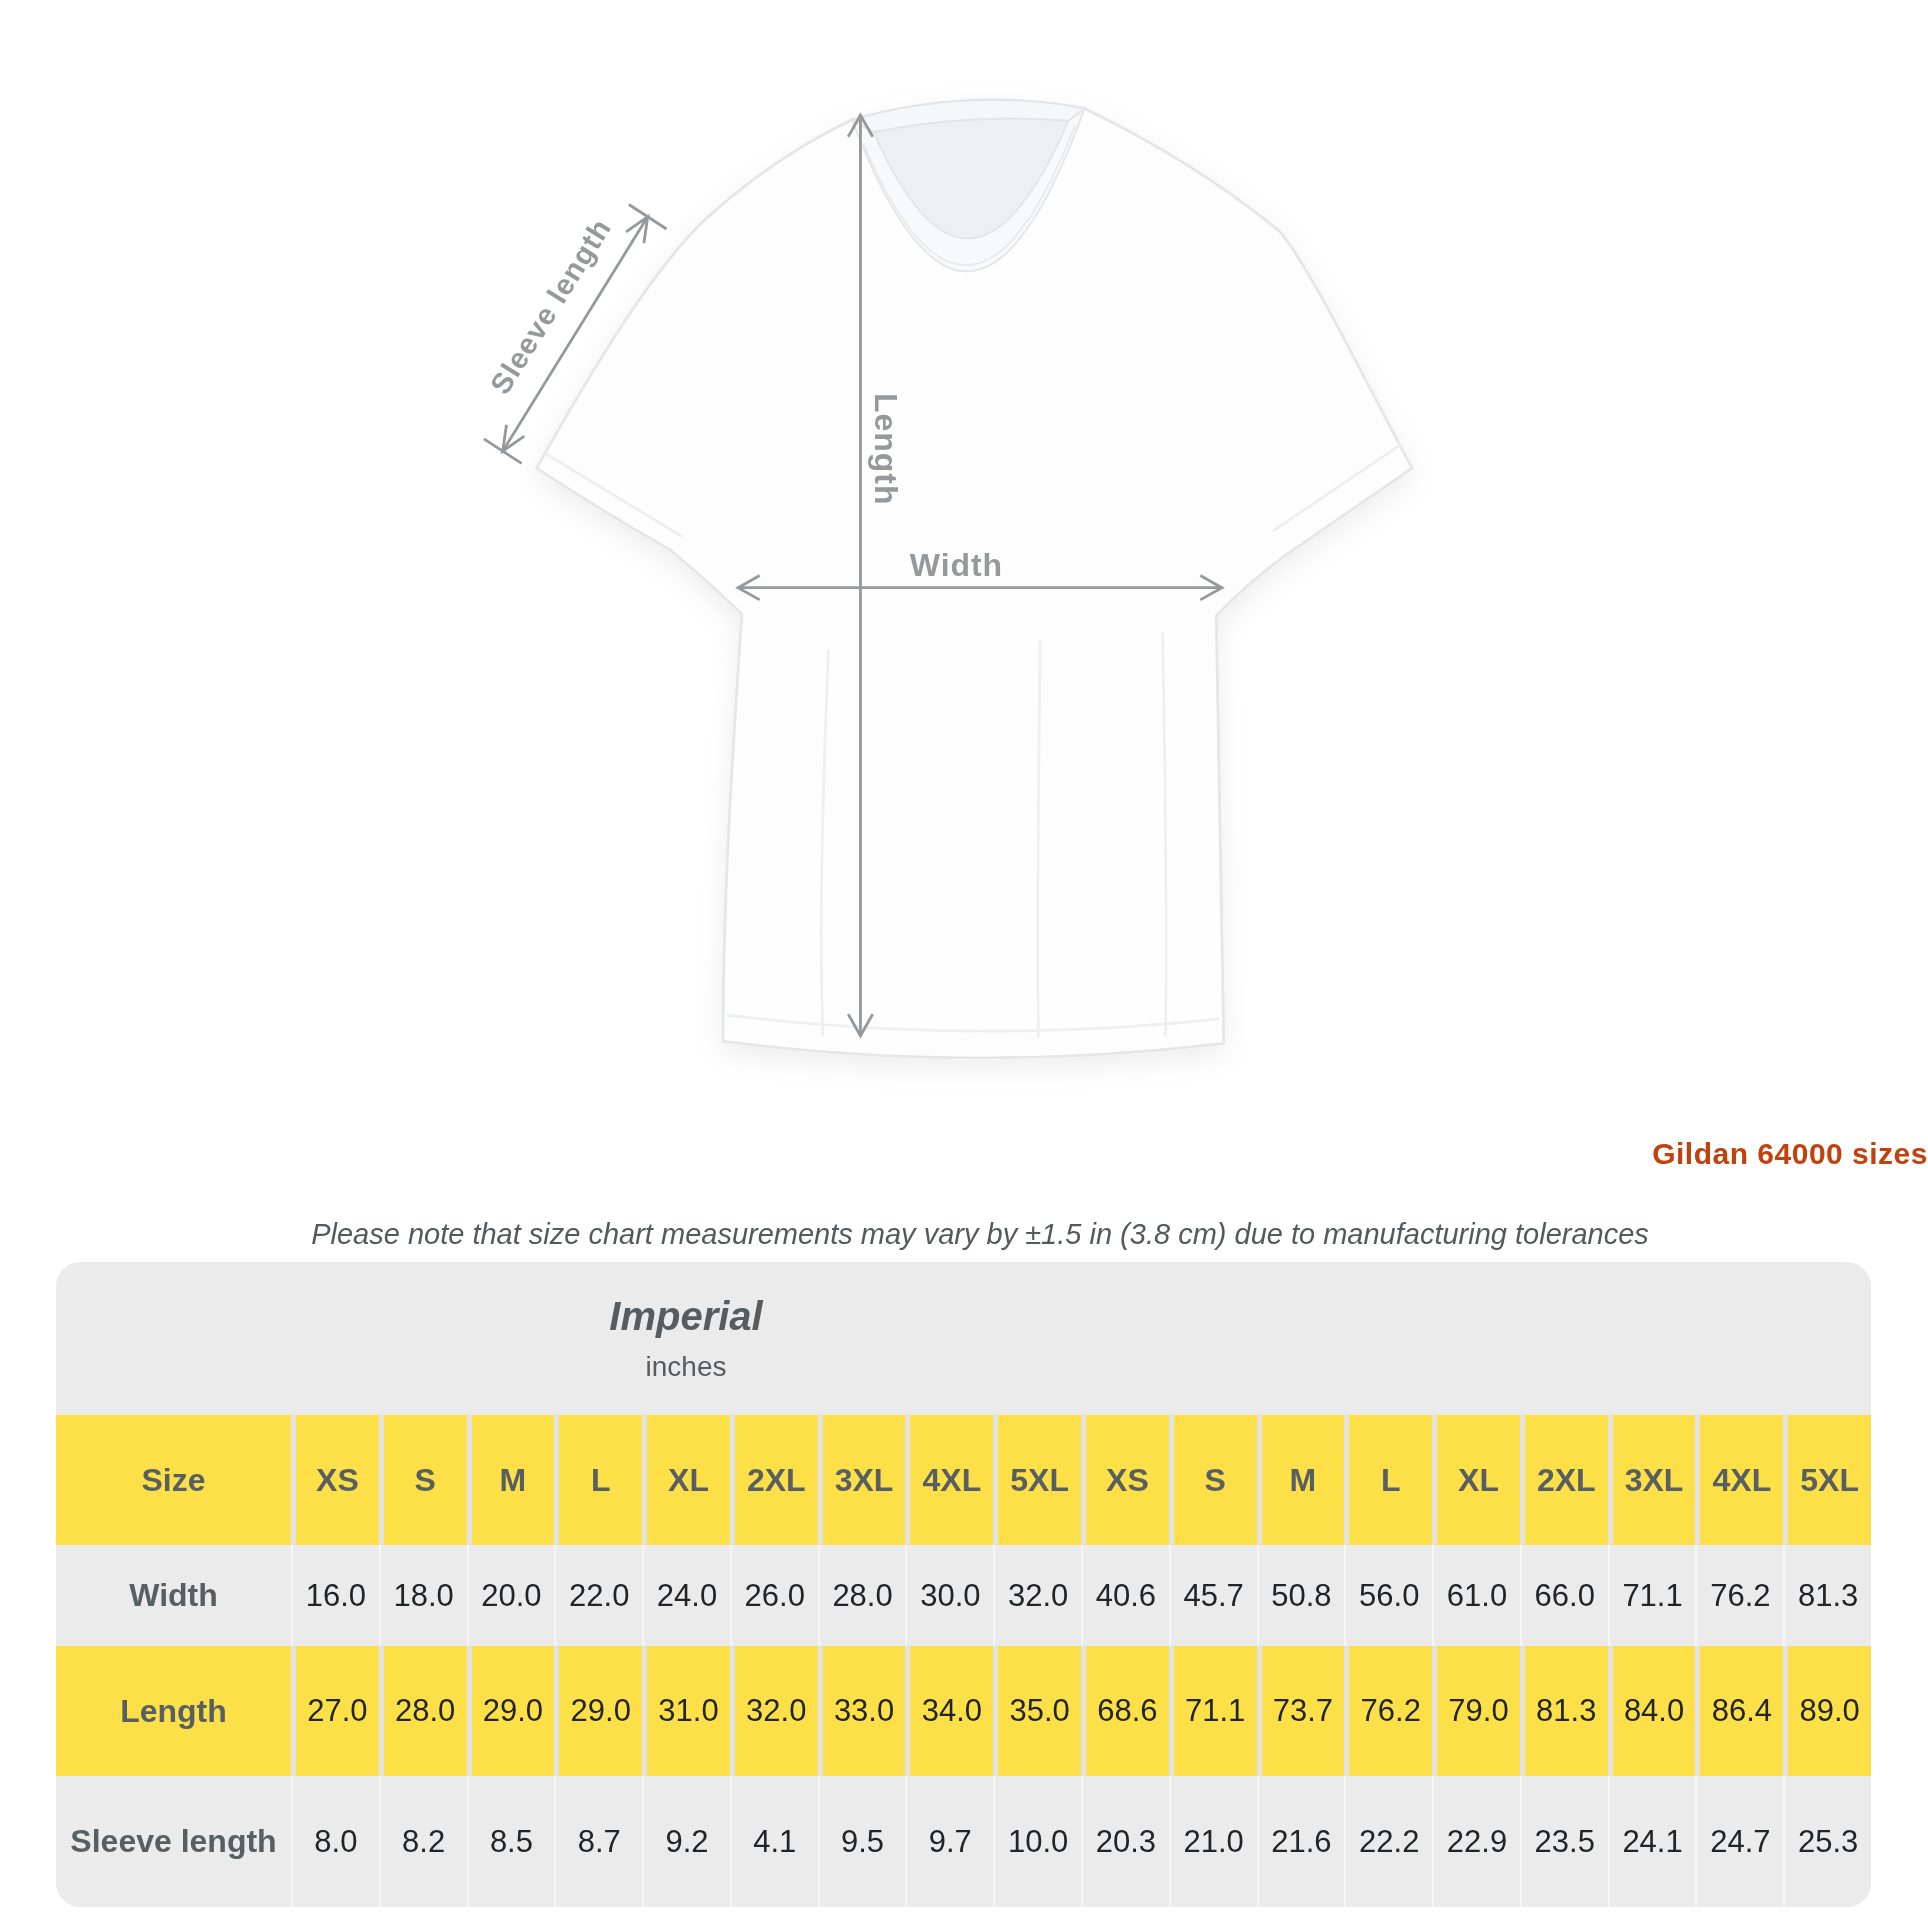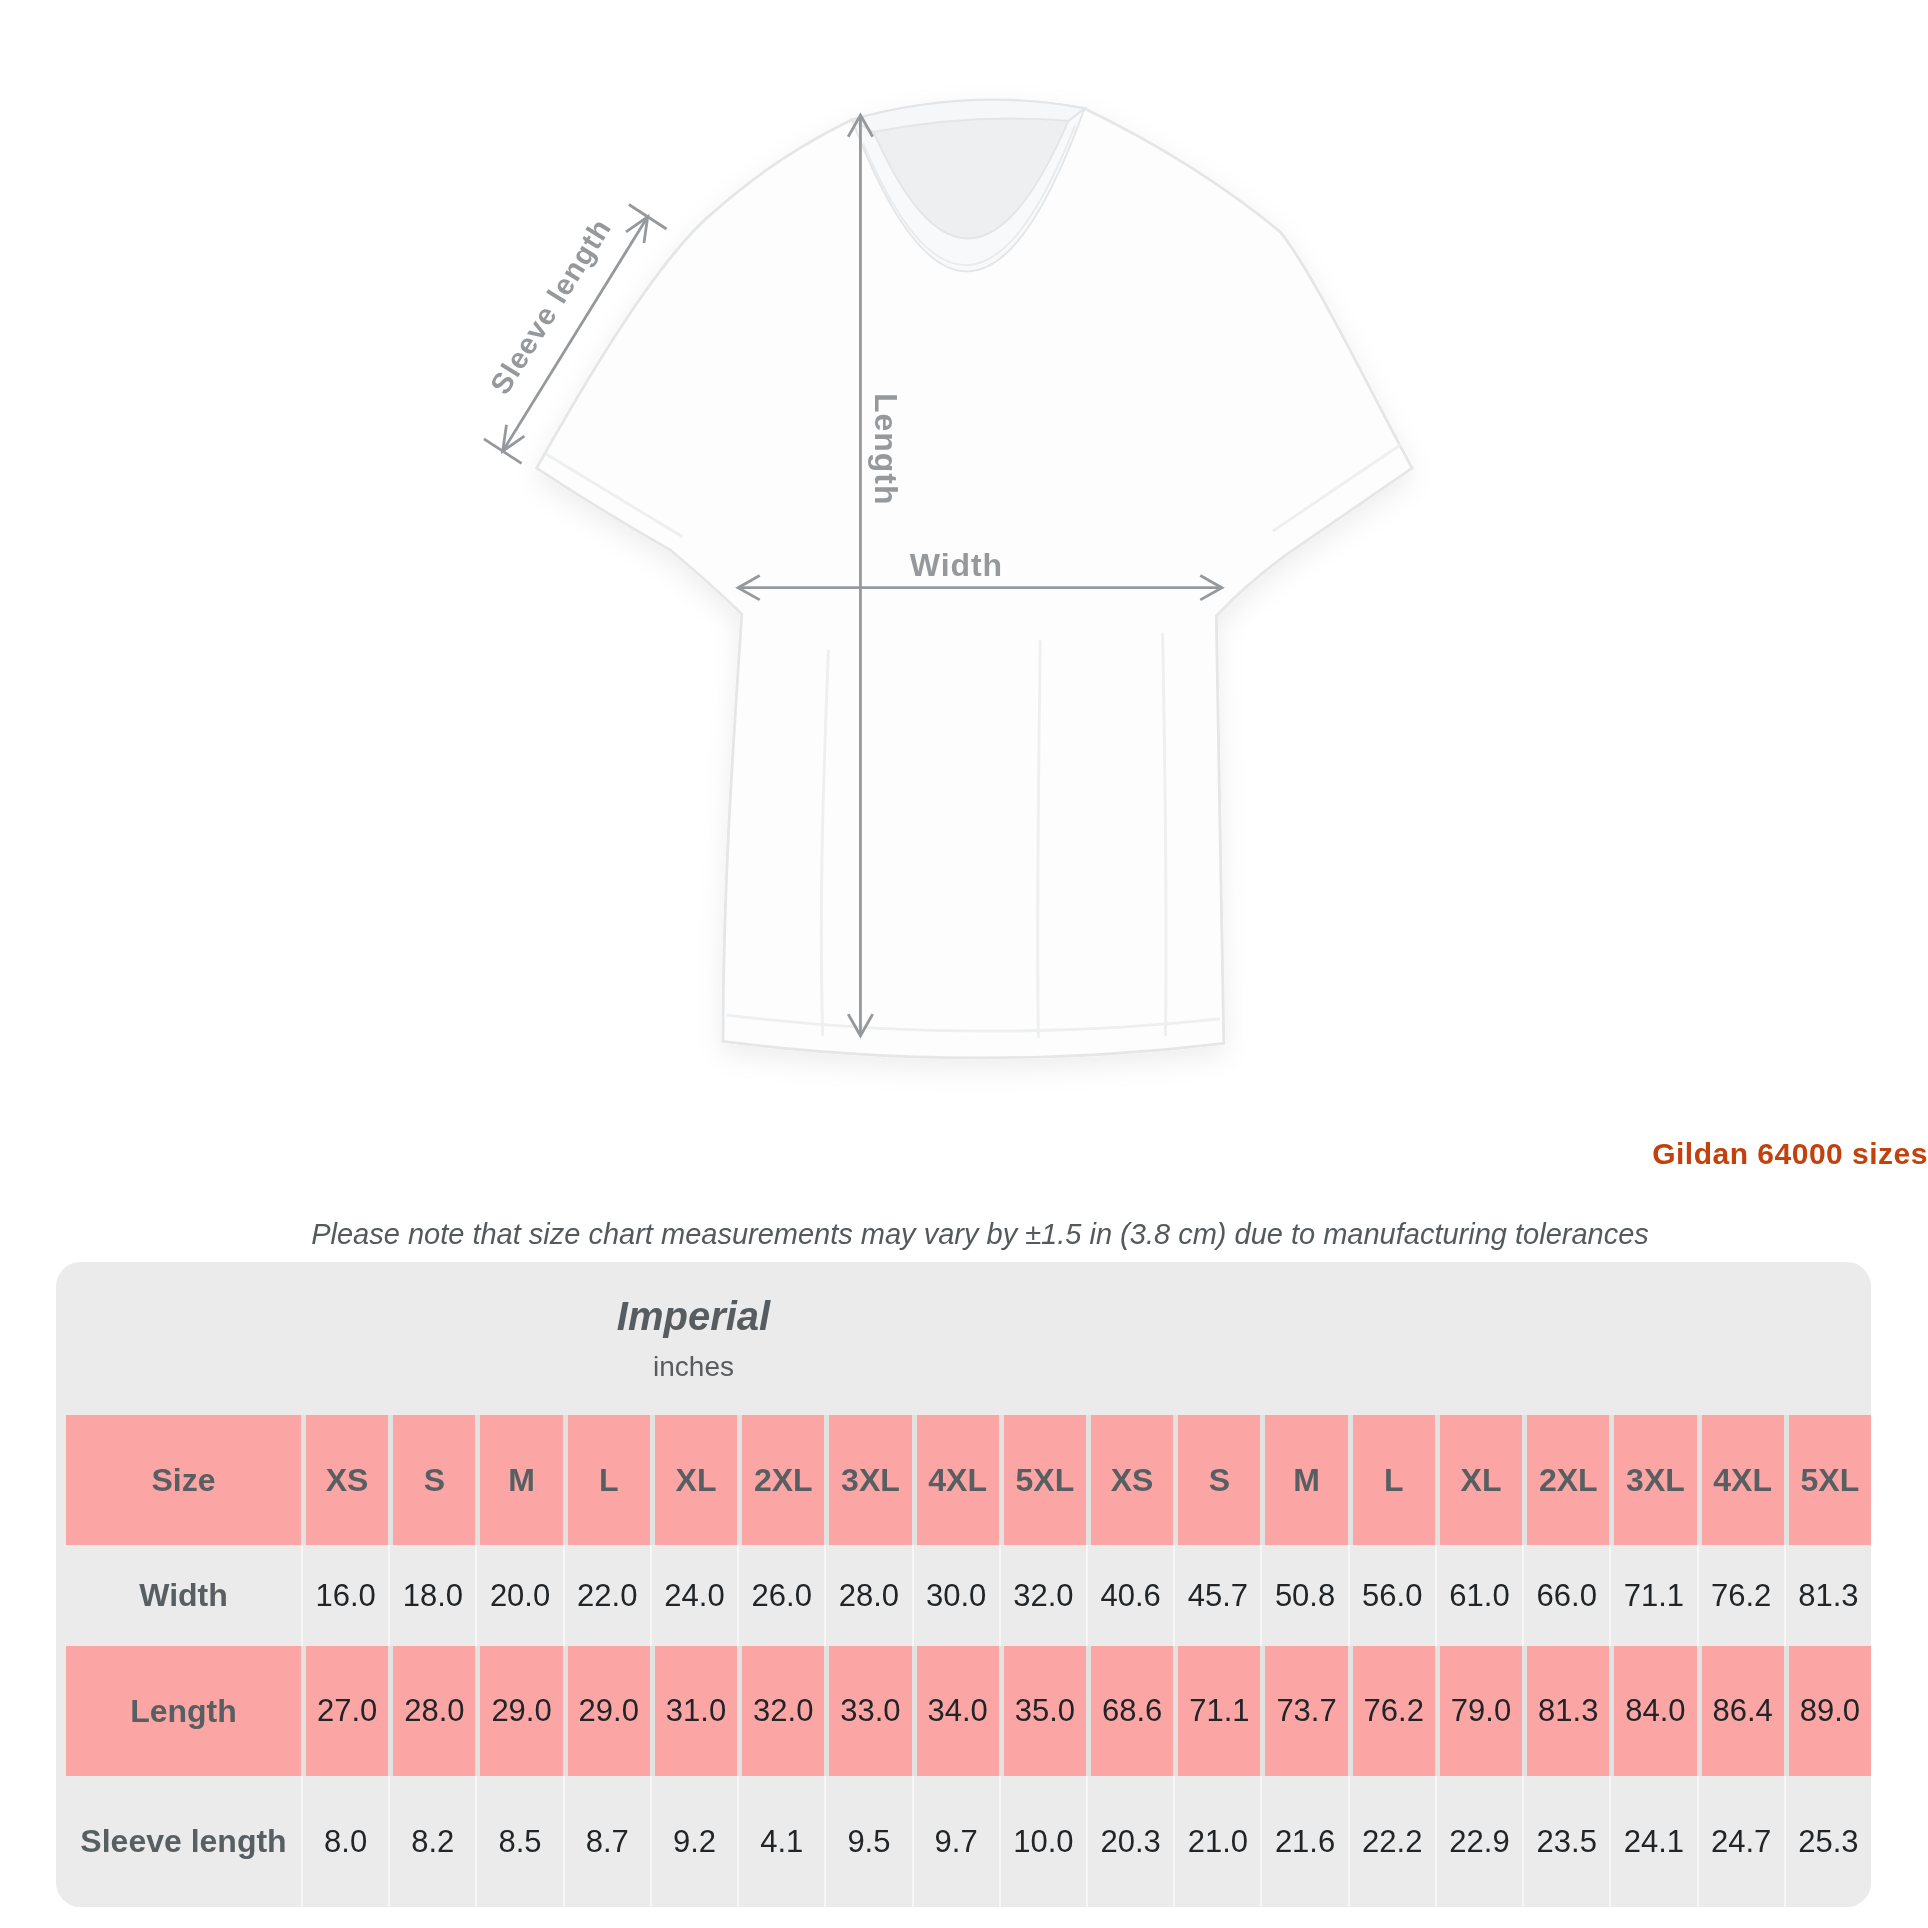--- a/index.html
+++ b/index.html
@@ -19,27 +19,27 @@
   .page-subtitle{
     position:absolute;top:1218px;left:16px;width:100%;text-align:center;
     font-size:29px;font-style:italic;color:#54595c;
   }
 
   
   .size-table{
     position:absolute;left:56px;top:1262px;width:1815px;
     background:#ebebeb;border-radius:24.5px;overflow:hidden;
   }
-  .trow{display:grid;grid-template-columns:235px repeat(18,1fr);margin-left:10px;}
+  .trow{display:grid;grid-template-columns:235px repeat(18,1fr);}
   .trow.group{height:153px;}
   .trow.h-size{height:130px;}
   .trow.h-w{height:101px;}
   .trow.h-l{height:130px;}
   .trow.h-s{height:131px;}
-  .trow.white{background:#fca5a5;}
+  .trow.white{background:#fde047;}
   .trow.gray{background:#ebebeb;}
   .cell{
     display:flex;align-items:center;justify-content:center;
     font-size:31px;color:#212528;box-sizing:border-box;
   }
   .trow.white .cell + .cell{border-left:5.6px solid #e2e2e3;}
   .trow.gray  .cell + .cell{border-left:2.8px solid #f6f6f7;}
   .cell.label,.cell.head{font-weight:bold;color:#585f62;font-size:32px;}
   .gcell{display:flex;flex-direction:column;align-items:center;justify-content:center;}
   .gcell.unit{grid-column:span 9;}

